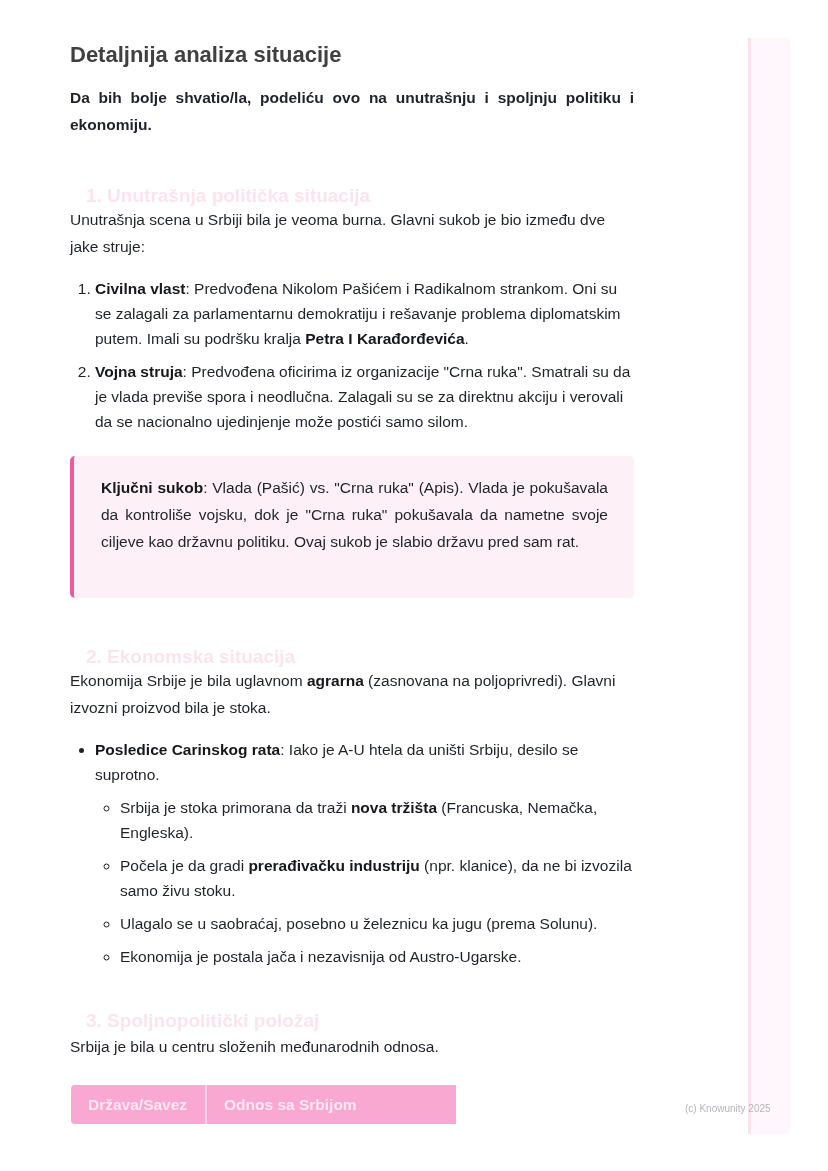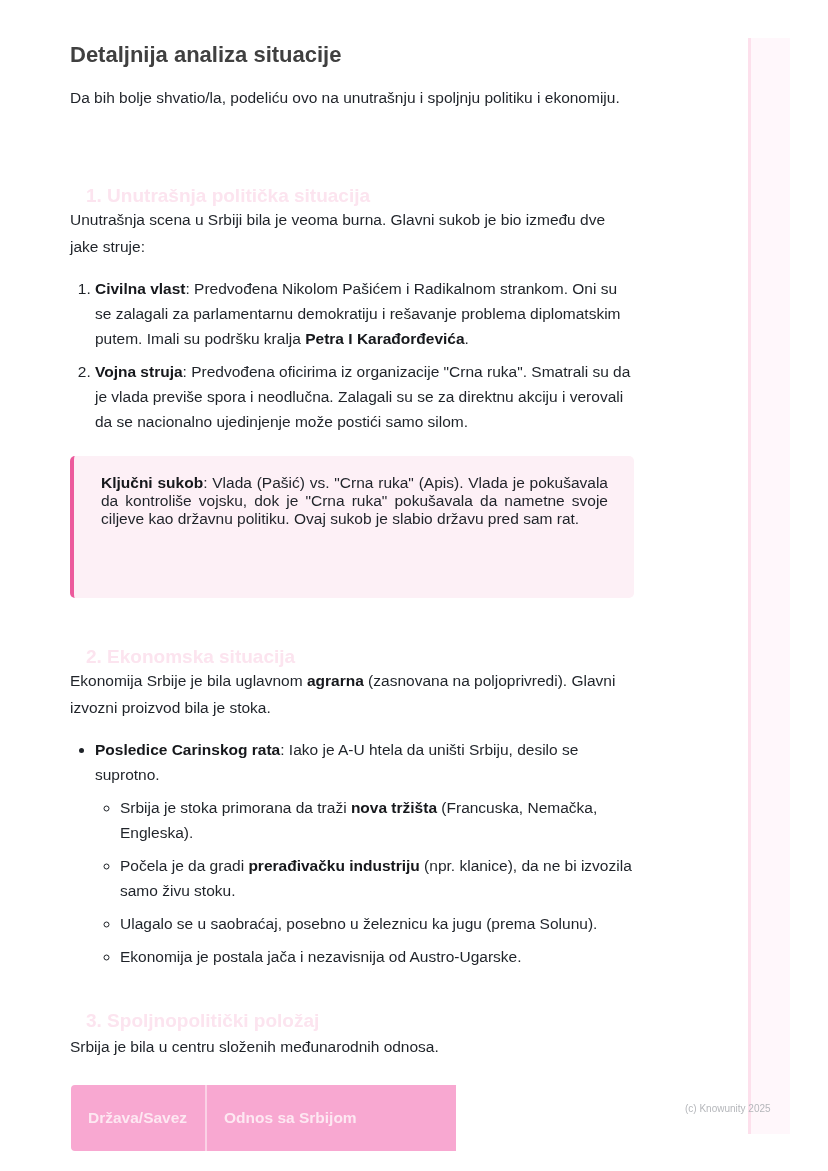--- a/index.html
+++ b/index.html
@@ -5,40 +5,40 @@
   html, body { margin: 0; padding: 0; background: #ffffff; }
   body { width: 828px; height: 1171px; position: relative; overflow: hidden;
          font-family: "Liberation Sans", sans-serif; color: #1f2329; }
   .page { position: absolute; left: 70px; top: 38px; width: 564px; }
   h2 { margin: 0; font-weight: 700; color: #404040; font-size: 22px; line-height: 30px; }
   h3 { margin: 16px; font-weight: 700; color: #fce4ef; font-size: 19px; line-height: 26px; }
   p { margin: 0; font-size: 15.5px; line-height: 27px; }
   .justify { text-align: justify; }
   b { font-weight: 700; color: #16181c; }
   #h-main { position: absolute; top: 2px; left: 0; }
-  #intro { position: absolute; top: 46px; left: 0; width: 564px; }
+  #intro { position: absolute; top: 46px; left: 0; width: 564px; font-weight: bold; }
   #h-sec1 { position: absolute; top: 129px; left: 0; }
   #sec1-p { position: absolute; top: 168px; left: 0; width: 564px; }
   ol.num { position: absolute; top: 238px; left: 0; margin: 0; padding: 0 0 0 25px; width: 539px;
            font-size: 15.5px; line-height: 25px; }
   ol.num li { margin: 0 0 8px 0; padding-left: 0; }
   .callout { position: absolute; top: 418px; left: 0; width: 564px; height: 142px;
              background: #fdf0f6; border-left: 4px solid #ec5a9c; border-radius: 5px;
              box-sizing: border-box; padding: 18px 26px 0 27px; }
-  .callout p { font-size: 15.5px; line-height: 18px; text-align: justify; }
+  .callout p { font-size: 15.5px; line-height: 27px; text-align: justify; }
   #h-sec2 { position: absolute; top: 590px; left: 0; }
   #sec2-p { position: absolute: top: 0; }
   #sec2-p { position: absolute; top: 629px; left: 0; width: 564px; }
   ul.bul { position: absolute; top: 699px; left: 0; margin: 0; padding: 0 0 0 25px; width: 539px;
            font-size: 15.5px; line-height: 25px; list-style: disc; }
   ul.sub { margin: 0; padding: 0 0 0 25px; list-style: circle; }
   ul.sub li { margin-top: 8px; }
   #h-sec3 { position: absolute; top: 954px; left: 0; }
   #sec3-p { position: absolute; top: 995px; left: 0; width: 564px; }
-  .tbl { position: absolute; top: 1047px; left: 1px; width: 563px; height: 66px; display: flex;
+  .tbl { position: absolute; top: 1047px; left: 1px; width: 563px; height: 39px; display: flex;
          border-radius: 4px; overflow: hidden; }
   .th { background: #f8a8d1; color: #fde8f2; font-weight: 700; font-size: 15.5px;
         display: flex; align-items: center; box-sizing: border-box; padding-left: 17px;
         border-right: 2px solid #fbd2e6; }
   .th:last-child { border-right: none; }
   .side { position: absolute; left: 748px; top: 38px; width: 42px; height: 1096px;
           background: #fff7fb; border-left: 3px solid #fde0ec; box-sizing: border-box; }
   .copy { position: absolute; left: 685px; top: 1103px; font-size: 10px; color: #b5b7bb; }
 </style>
 </head>

